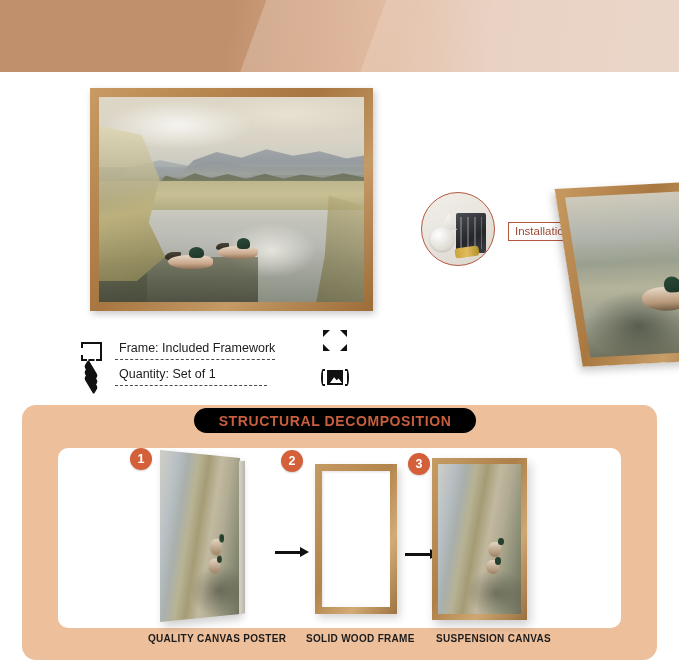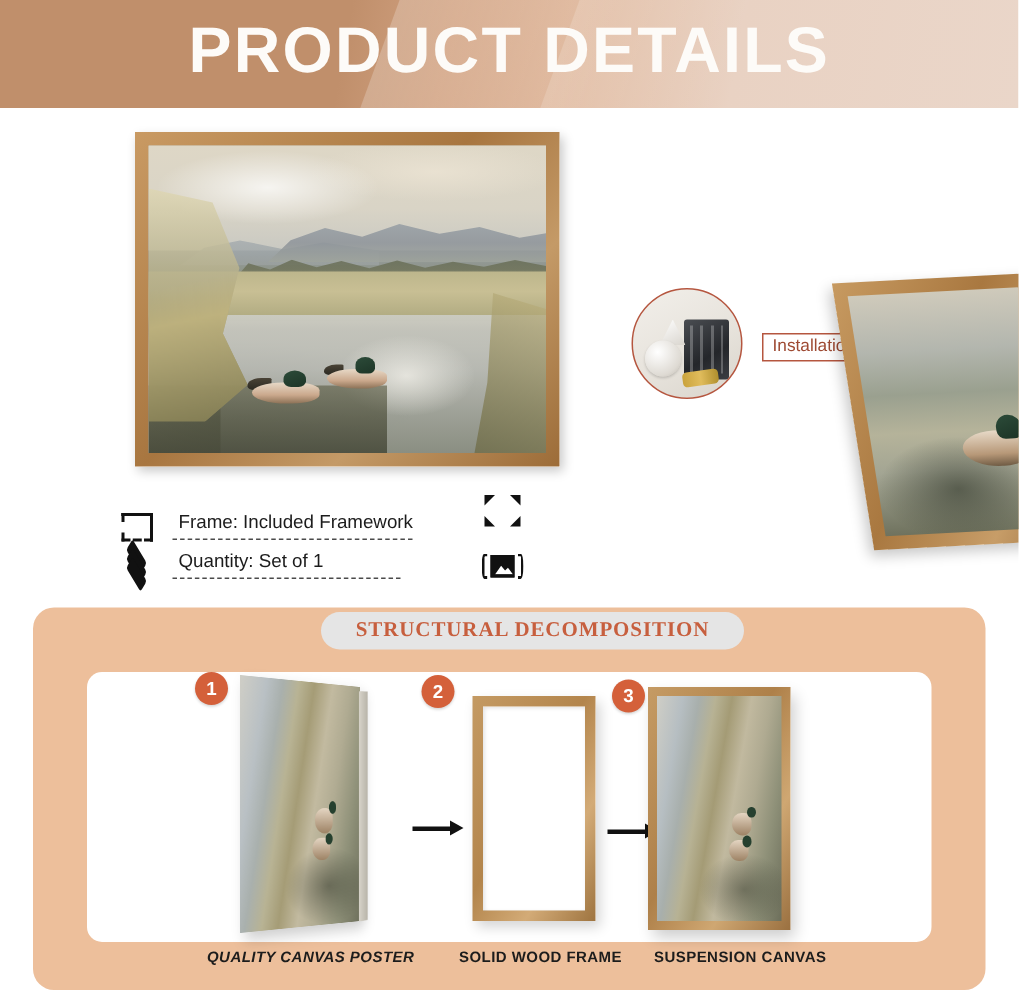--- a/index.html
+++ b/index.html
@@ -280,25 +280,25 @@
   }
   #brk-l { left:-1px; border-right:0; border-radius: 50% 0 0 50%; }
   #brk-r { right:-1px; border-left:0; border-radius: 0 50% 50% 0; }
 
   
   .decomp {
     position: absolute; left: 22px; top: 405px; width: 635px; height: 255px;
     background: #edbf9b; border-radius: 14px;
   }
   .decomp-title {
-    position: absolute; left: 192px; top: 3px; width: 282px; height: 25px;
-    background: #e5e5e5; border-radius: 13px;
+    position: absolute; left: 172px; top: 3px; width: 282px; height: 25px;
+    background: #000000; border-radius: 13px;
     display:flex; align-items:center; justify-content:center;
     color: #c75f3e; font-weight: bold; font-size: 14px; letter-spacing: .6px;
-    font-family: Liberation Serif, serif;
+    font-family: Liberation Sans, sans-serif;
   }
   .decomp-stage {
     position: absolute; left: 36px; top: 43px; width: 563px; height: 180px;
     background: #fff; border-radius: 10px;
   }
   .badge {
     position: absolute; width: 22px; height: 22px; border-radius: 50%;
     background: #d4603a; color: #fff; font-size: 12.5px; font-weight: bold;
     display:flex; align-items:center; justify-content:center;
     box-shadow: 0 1px 2px rgba(0,0,0,.18);
@@ -382,33 +382,32 @@
         #b7b294 36%, #a49b75 46%, #c1b99f 58%,
         #afaa91 70%, #8e9078 84%, #6d6f5b 100%);
   }
 
   .step-labels { position: absolute; left: 22px; top: 633px; width: 635px; height: 20px; }
   .step-label {
     position: absolute; font-size: 10px; font-weight: bold; color: #1c1c1c;
     letter-spacing: .3px; white-space: nowrap;
     font-family: "Liberation Sans", sans-serif;
   }
-  #lbl1 { left: 116px; font-style: italic; }
+  #lbl1 { left: 126px; }
   #lbl2 { left: 284px; }
   #lbl3 { left: 414px; }
 </style>
 </head>
 <body>
 
 <div id="page">
 
   <div class="banner">
     <div class="banner-sheen"></div>
     <div class="banner-sheen2"></div>
-    <div class="banner-title">PRODUCT DETAILS</div>
   </div>
 
   <div class="product-area">
 
     <div class="framed">
       <div class="framed-inner">
         <div class="art"></div>
         <div class="art-sky"></div>
         <div class="art-mtn2"></div>
         <div class="art-mtn"></div>

